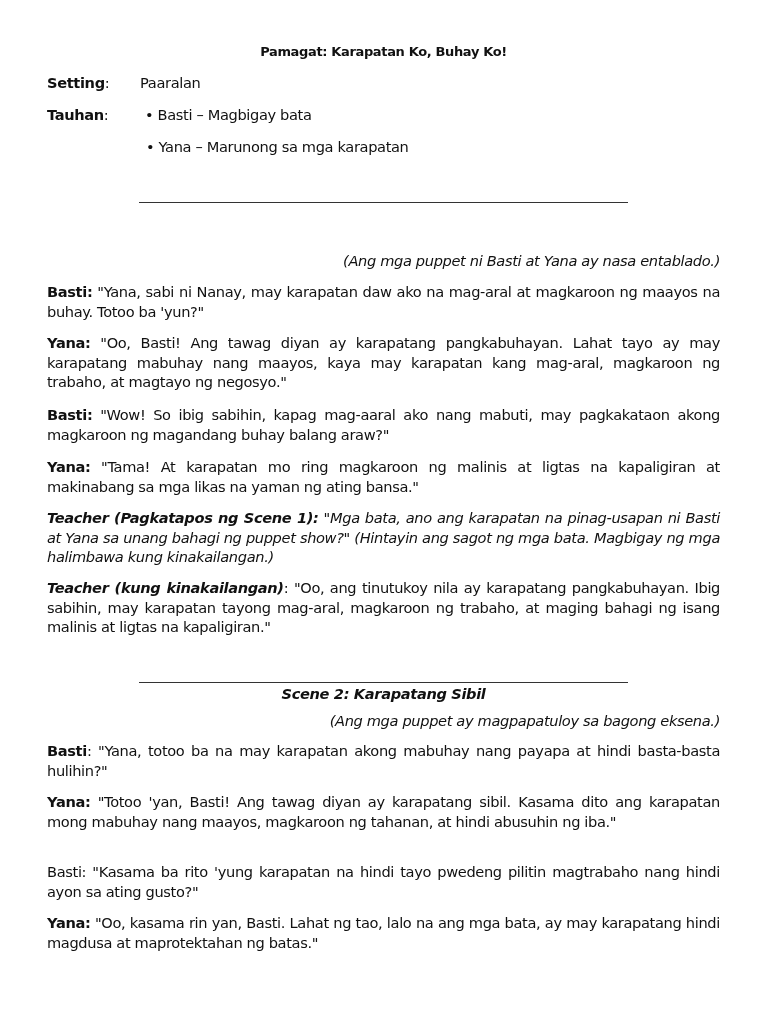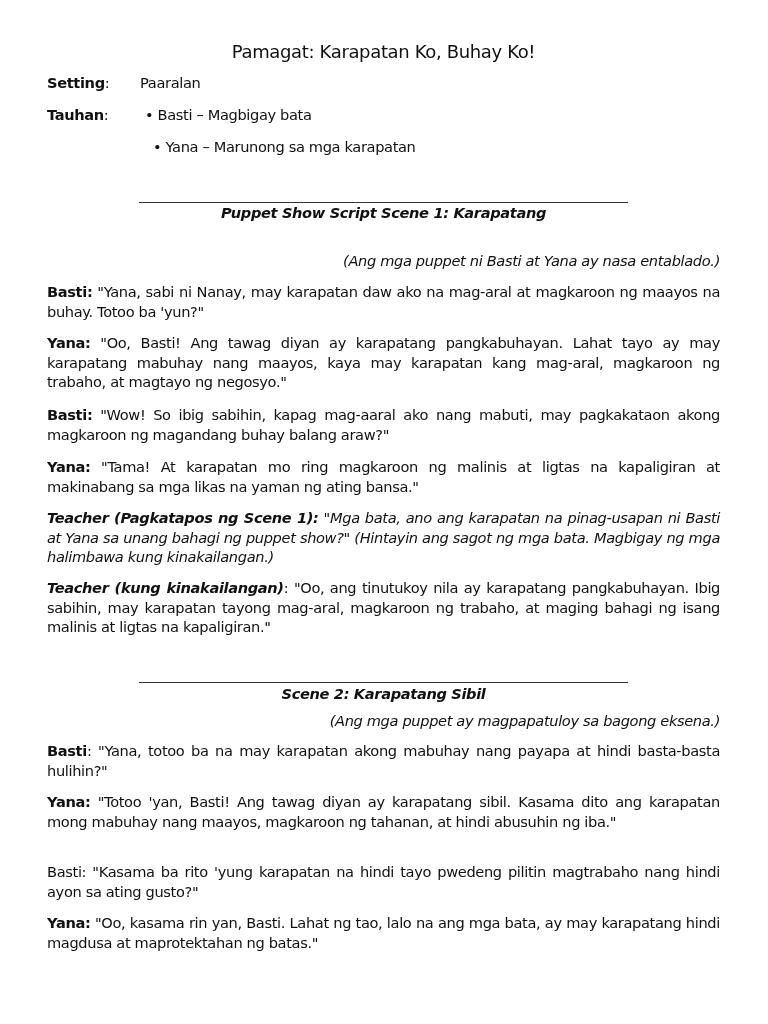--- a/index.html
+++ b/index.html
@@ -1,21 +1,21 @@
 <!DOCTYPE html>
 <html><head>
 <meta charset="utf-8">
 <style>
   html, body { margin:0; padding:0; background:#ffffff; }
   body {
     width:768px; height:1024px; overflow:hidden; position:relative;
     font-family:"DejaVu Sans", sans-serif; color:#111111;
   }
   .page { position:absolute; left:47px; top:0; width:673px; font-size:14.6px; line-height:19.5px; letter-spacing:-0.35px; }
-  .title { position:absolute; left:0; width:673px; top:42px; text-align:center; font-weight:normal; font-size:18px; }
+  .title { position:absolute; left:0; width:673px; top:42px; text-align:center; font-weight:bold; font-size:13px; }
   .meta-row { position:absolute; left:0; height:20px; }
   .meta-label { position:absolute; left:0; font-weight:bold; }
   .meta-colon { font-weight:normal; }
   .meta-value { position:absolute; white-space:nowrap; }
   .rule { position:absolute; left:92px; width:489px; height:0; border-top:1.5px solid #333333; }
   .heading { position:absolute; left:0; width:673px; text-align:center; font-weight:bold; font-style:italic; line-height:20px; }
   .stage { position:absolute; left:0; width:673px; text-align:right; font-style:italic; }
   .para { position:absolute; left:0; width:673px; text-align:justify; }
   .para.last-left { text-align-last:left; }
   .speaker { font-weight:bold; }
@@ -31,26 +31,25 @@
   <div class="meta-row" style="top:73px;">
     <span class="meta-label"><span>Setting</span><span class="meta-colon">:</span></span>
     <span class="meta-value" style="left:93px;">Paaralan</span>
   </div>
 
   <div class="meta-row" style="top:105px;">
     <span class="meta-label"><span>Tauhan</span><span class="meta-colon">:</span></span>
     <span class="meta-value" style="left:98px;">• Basti – Magbigay bata</span>
   </div>
   <div class="meta-row" style="top:137px;">
-    <span class="meta-value" style="left:106px;">• Yana – Marunong sa mga karapatan</span>
+    <span class="meta-value" style="left:99px;">• Yana – Marunong sa mga karapatan</span>
   </div>
 
   <div class="rule" style="top:202px;"></div>
   <div class="heading" style="top:203px;">
-    <div>Puppet Show Script Scene 1: Karapatang</div>
   </div>
   <div class="stage" style="top:251px;">(Ang mga puppet ni Basti at Yana ay nasa entablado.)</div>
 
   <div class="para last-left" style="top:282px;"><span class="speaker">Basti:</span><span> "Yana, sabi ni Nanay, may karapatan daw ako na mag-aral at magkaroon ng maayos na buhay. Totoo ba 'yun?"</span></div>
 
   <div class="para last-left" style="top:333px;"><span class="speaker">Yana:</span><span> "Oo, Basti! Ang tawag diyan ay karapatang pangkabuhayan. Lahat tayo ay may karapatang mabuhay nang maayos, kaya may karapatan kang mag-aral, magkaroon ng trabaho, at magtayo ng negosyo."</span></div>
 
   <div class="para last-left" style="top:405px;"><span class="speaker">Basti:</span><span> "Wow! So ibig sabihin, kapag mag-aaral ako nang mabuti, may pagkakataon akong magkaroon ng magandang buhay balang araw?"</span></div>
 
   <div class="para last-left" style="top:457px;"><span class="speaker">Yana:</span><span> "Tama! At karapatan mo ring magkaroon ng malinis at ligtas na kapaligiran at makinabang sa mga likas na yaman ng ating bansa."</span></div>

